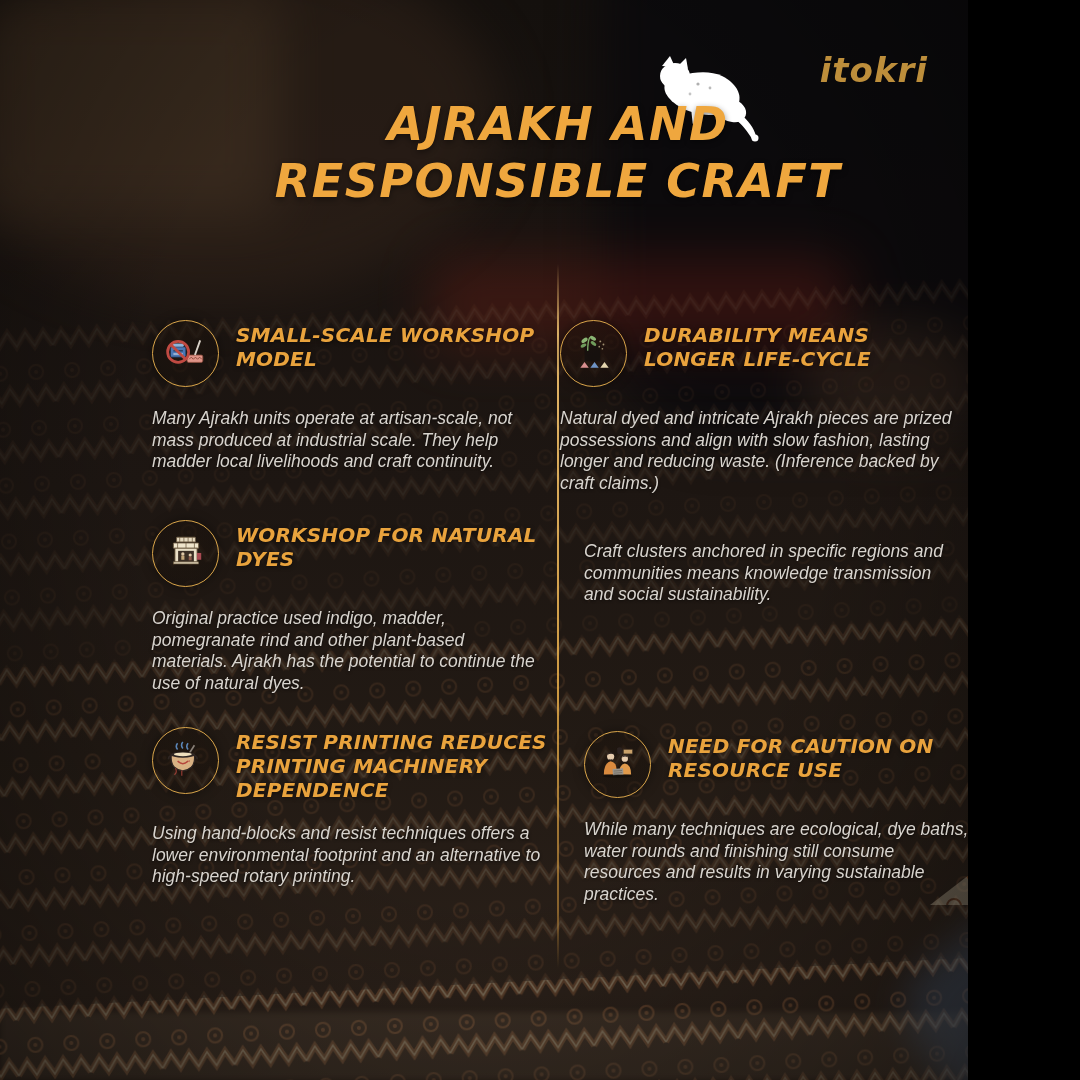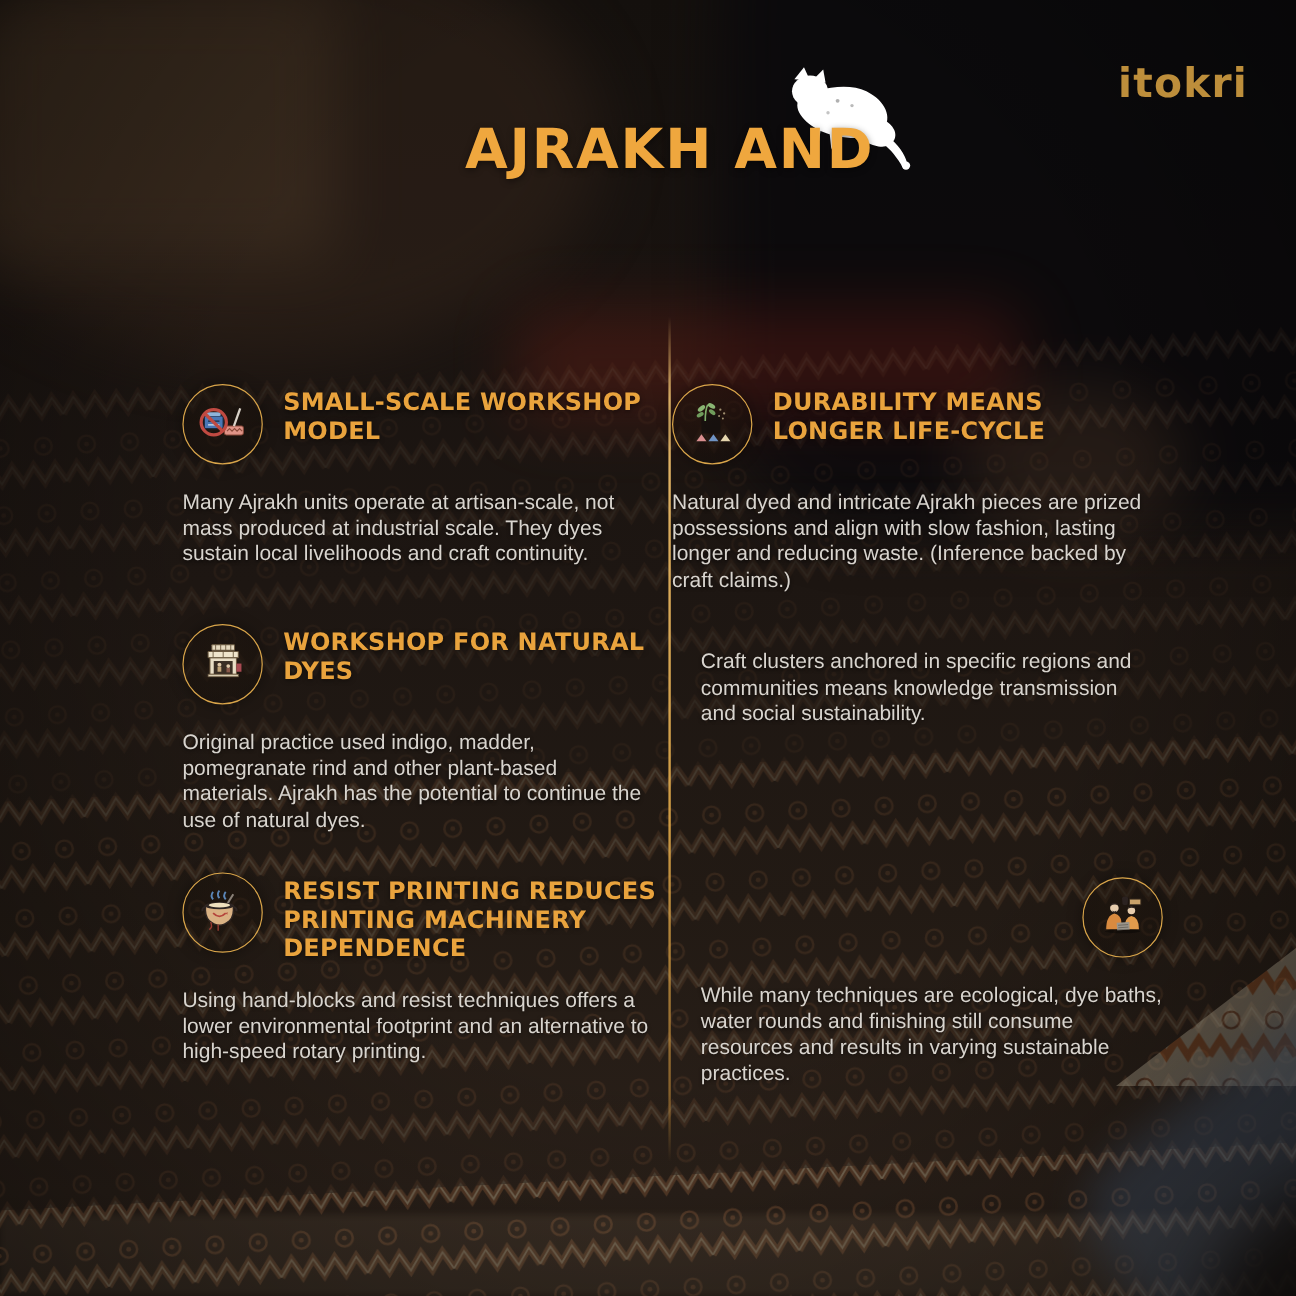--- a/index.html
+++ b/index.html
@@ -1,24 +1,25 @@
 <!DOCTYPE html>
 <html><head>
 <meta charset="utf-8">
 <style>
   * { margin: 0; padding: 0; box-sizing: border-box; }
   html,body { background:#000; }
   .poster {
     position: relative;
-    width: 1080px;
+    width: 968px;
     height: 1080px;
     overflow: hidden;
     font-family: "Liberation Sans", sans-serif;
     background:
       linear-gradient(180deg, #14100d 0%, #191310 22%, #1d1612 45%, #221a14 70%, #2a2019 92%, #241b15 100%);
+    font-style: italic;
   }
   
   .bg-layer { position:absolute; inset:0; pointer-events:none; }
   .blob { position:absolute; border-radius:50%; filter: blur(26px); }
   .blob-wall      { left:-60px; top:-60px; width:560px; height:360px; background:#33241a; opacity:.55; }
   .blob-shelf     { left:-20px; top:-10px; width:300px; height:230px; background:#4a3826; opacity:.45; border-radius:20px; }
   .blob-figure    { left:600px; top:-120px; width:620px; height:560px; background:#0a090c; opacity:.85; border-radius:120px; }
   .blob-tray      { left:430px; top:258px; width:420px; height:90px; background:#6e1f16; opacity:.38; border-radius:24px; }
   .blob-hand      { left:800px; top:320px; width:190px; height:130px; background:#7a5638; opacity:.22; }
   .blob-jeans     { left:900px; top:850px; width:420px; height:200px; background:#44566e; opacity:.5;
@@ -138,42 +139,42 @@
       <rect x="44" y="56" width="5" height="15" rx="2" transform="rotate(-6 46 63)"></rect>
       <rect x="70" y="62" width="5" height="14" rx="2" transform="rotate(14 72 69)"></rect>
       <path d="M92 60 C100 66 106 74 108 82 C109 86 106 88 104 85 C100 78 94 70 88 66 Z"></path>
       <circle cx="107" cy="84" r="3.5"></circle>
       <circle cx="50" cy="30" r="1.6" fill="#3a3a3a" opacity=".4"></circle>
       <circle cx="62" cy="34" r="1.4" fill="#3a3a3a" opacity=".35"></circle>
       <circle cx="42" cy="40" r="1.4" fill="#3a3a3a" opacity=".3"></circle>
     </g>
   </svg>
 
-  <h1 class="title"><span>AJRAKH AND</span><br></h1>
+  <h1 class="title"><span>AJRAKH AND</span><br><span>RESPONSIBLE CRAFT</span></h1>
 
   <div class="divider"></div>
 
   <section class="card c1">
     <div class="card-top">
       <div class="icon-circle">
         <svg width="42" height="42" viewBox="0 0 40 40">
           <rect x="5" y="13" width="15" height="10" rx="1" fill="#4a77b5" stroke="#1c2b40" stroke-width="1"></rect>
           <rect x="7" y="10" width="11" height="3" rx="1" fill="#8fb3d9"></rect>
           <line x1="8" y1="17" x2="17" y2="17" stroke="#1c2b40" stroke-width="1"></line>
           <line x1="8" y1="20" x2="17" y2="20" stroke="#d9e4f0" stroke-width="1"></line>
           <rect x="21" y="21" width="15" height="7" rx="1.5" fill="#e09488" stroke="#8a4a3a" stroke-width="0.8"></rect>
           <path d="M23 25 l2 -2 2 2 2 -2 2 2 2 -2 2 2" stroke="#8a4a3a" stroke-width="0.9" fill="none"></path>
           <path d="M33.5 7 L28.5 21" stroke="#d9d2c8" stroke-width="1.8"></path>
           <circle cx="12.5" cy="18" r="10" fill="none" stroke="#c04a42" stroke-width="2.6"></circle>
           <line x1="5.4" y1="11" x2="19.6" y2="25" stroke="#c04a42" stroke-width="2.6"></line>
         </svg>
       </div>
       <h2>SMALL-SCALE WORKSHOP MODEL</h2>
     </div>
-    <p>Many Ajrakh units operate at artisan-scale, not mass produced at industrial scale. They dyes sustain local livelihoods and craft continuity.</p>
+    <p>Many Ajrakh units operate at artisan-scale, not mass produced at industrial scale. They help madder local livelihoods and craft continuity.</p>
   </section>
 
   <section class="card c2">
     <div class="card-top">
       <div class="icon-circle">
         <svg width="42" height="42" viewBox="0 0 40 40">
           <rect x="11" y="12" width="15" height="15" rx="1" fill="#15110e" opacity="0.85"></rect>
           <path d="M14 17 C14 12 14 8 16 4" stroke="#7fae6a" stroke-width="1.3" fill="none"></path>
           <ellipse cx="11" cy="7" rx="3.4" ry="1.8" fill="#8ab573" transform="rotate(-38 11 7)"></ellipse>
           <ellipse cx="19" cy="5" rx="3.2" ry="1.7" fill="#8ab573" transform="rotate(30 19 5)"></ellipse>
@@ -259,17 +260,18 @@
           <path d="M11.5 14 q1.5 1.6 3 0 l-0.3 2 h-2.4 Z" fill="#2b2220"></path>
           <path d="M6.5 29 Q6.5 18 13 16.5 Q18 17.5 18.5 23 L18.5 29 Z" fill="#d98a3f"></path>
           <circle cx="26.5" cy="14" r="3" fill="#e7cdae"></circle>
           <path d="M23.7 12.8 a3 3 0 0 1 5.6 -0.4 q-3 -1.2 -5.6 0.4" fill="#2b2220"></path>
           <path d="M21 29 Q21 19.5 26.5 18.5 Q32.5 19.5 32.5 29 Z" fill="#e09a4c"></path>
           <rect x="15" y="23.5" width="10" height="6" fill="#9a958c" transform="rotate(-4 20 26.5)"></rect>
           <path d="M16 25.5 h8 M16 27.5 h8" stroke="#6a655c" stroke-width="0.7" transform="rotate(-4 20 26.5)"></path>
           <ellipse cx="19.5" cy="30.5" rx="14" ry="1.6" fill="#000" opacity="0.35"></ellipse>
         </svg>
       </div>
+      <h2>NEED FOR CAUTION ON RESOURCE USE</h2>
     </div>
     <p>While many techniques are ecological, dye baths, water rounds and finishing still consume resources and results in varying sustainable practices.</p>
   </section>
 
 </div>
 
 </body></html>

